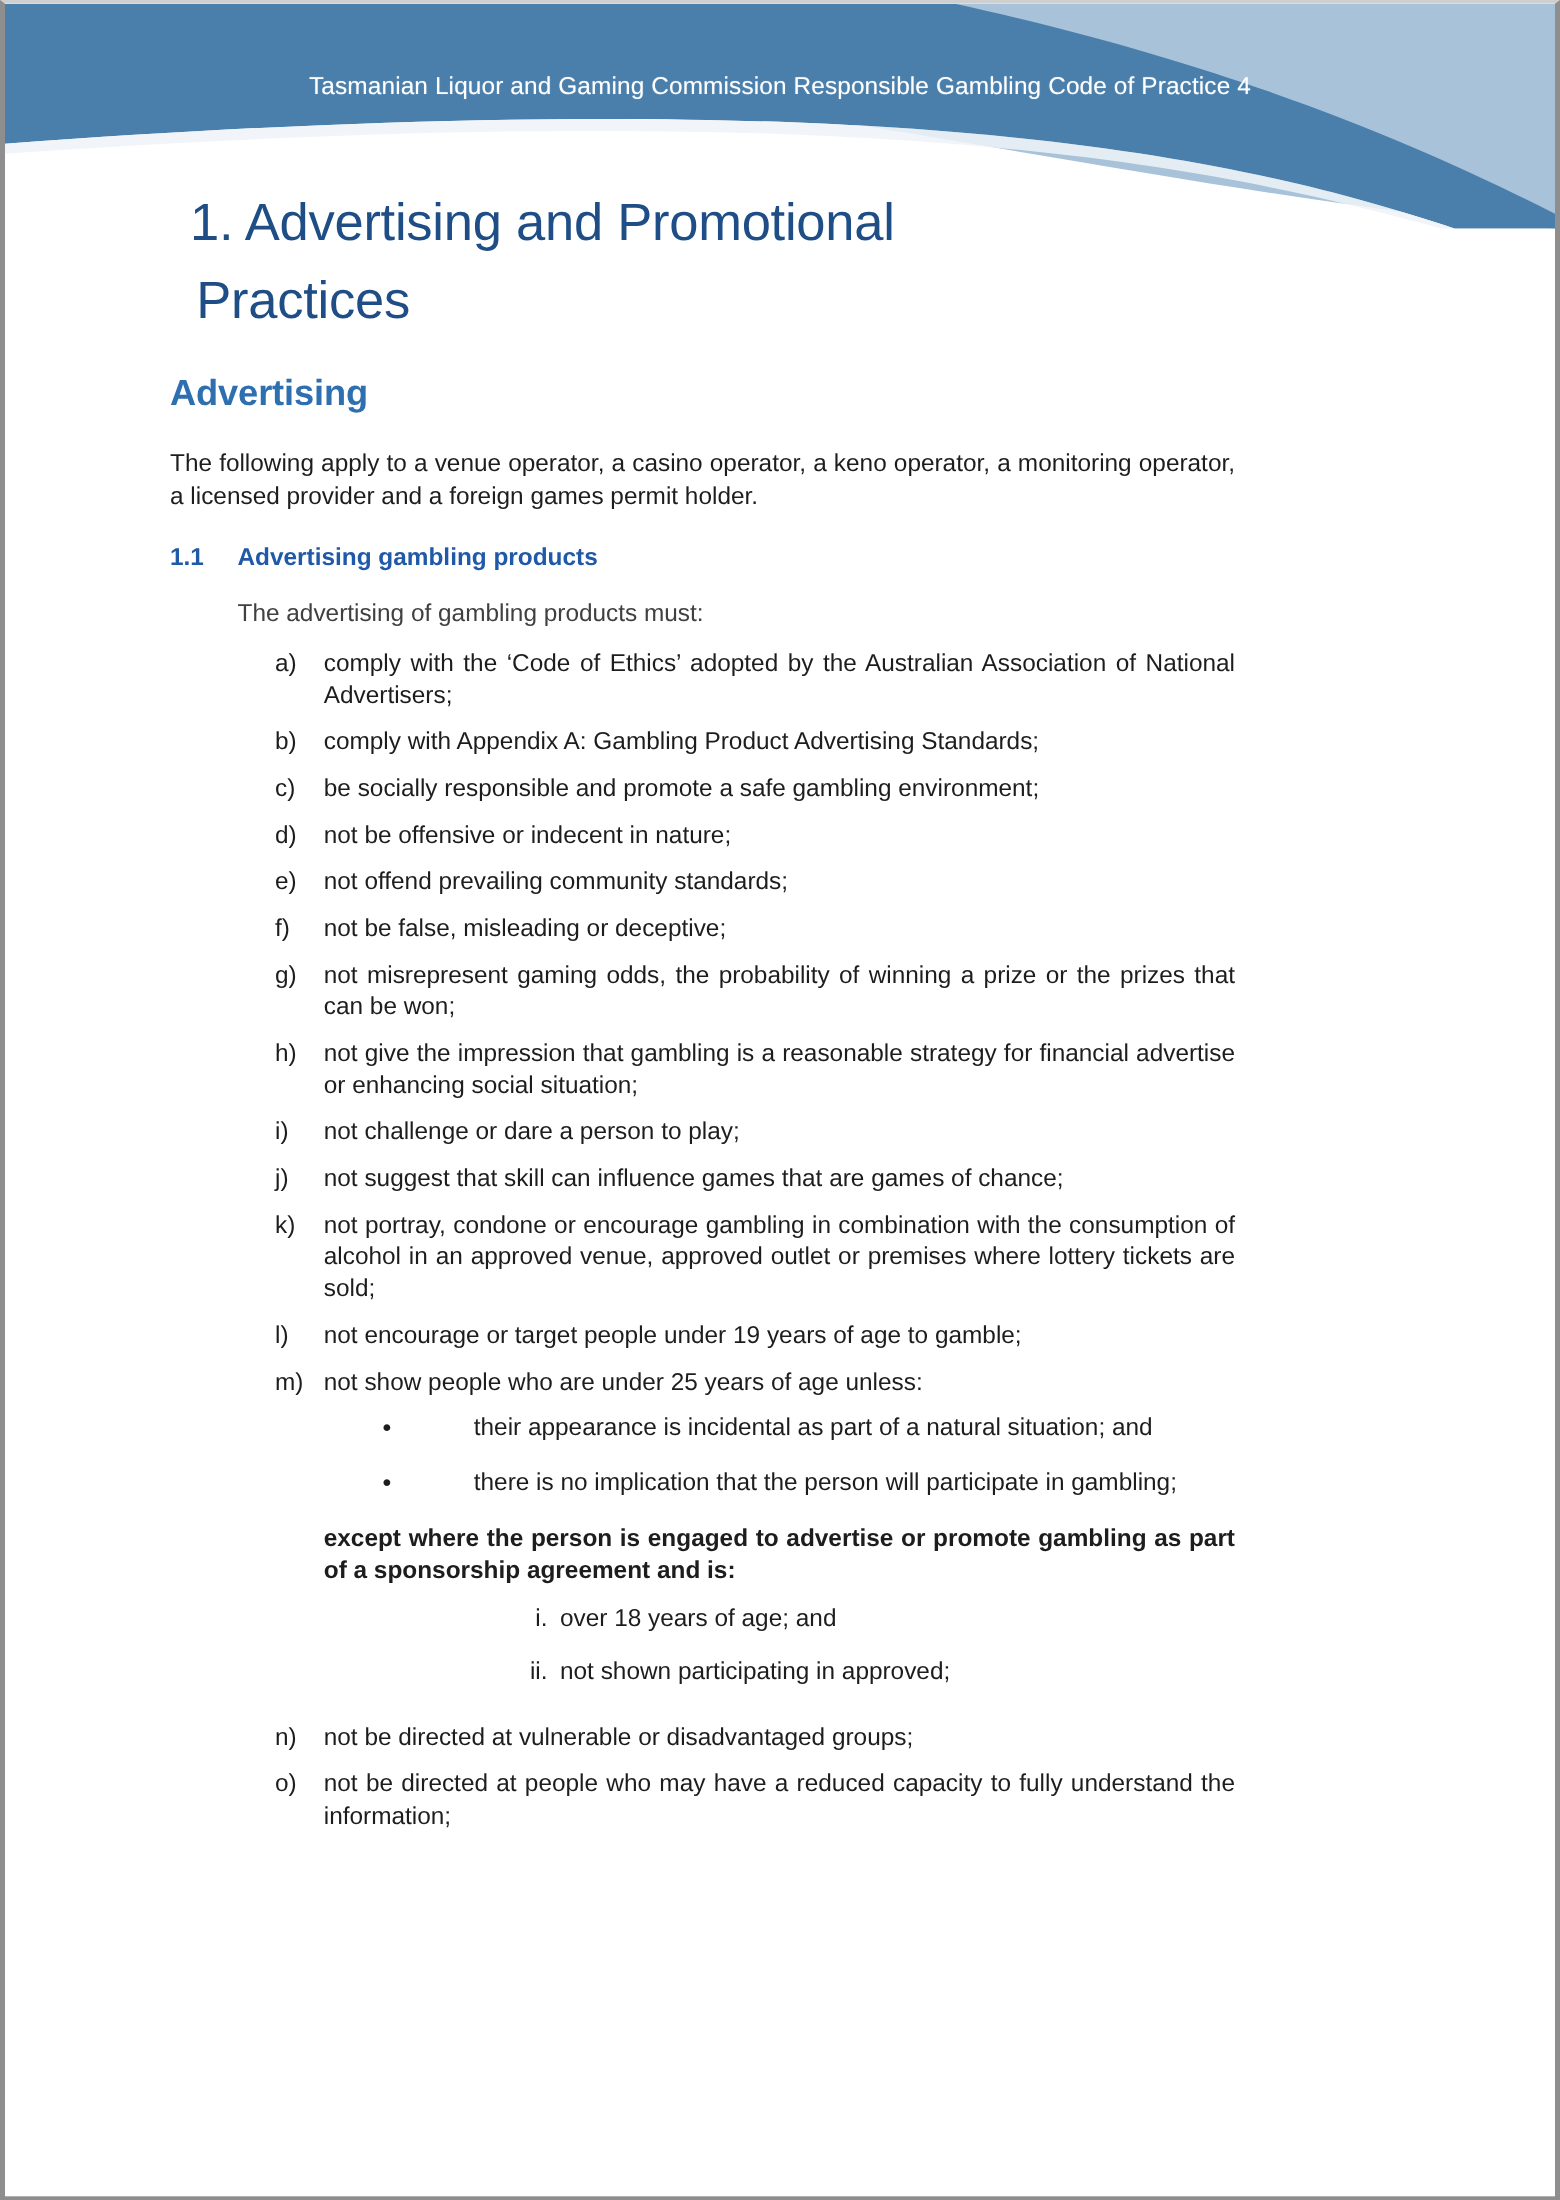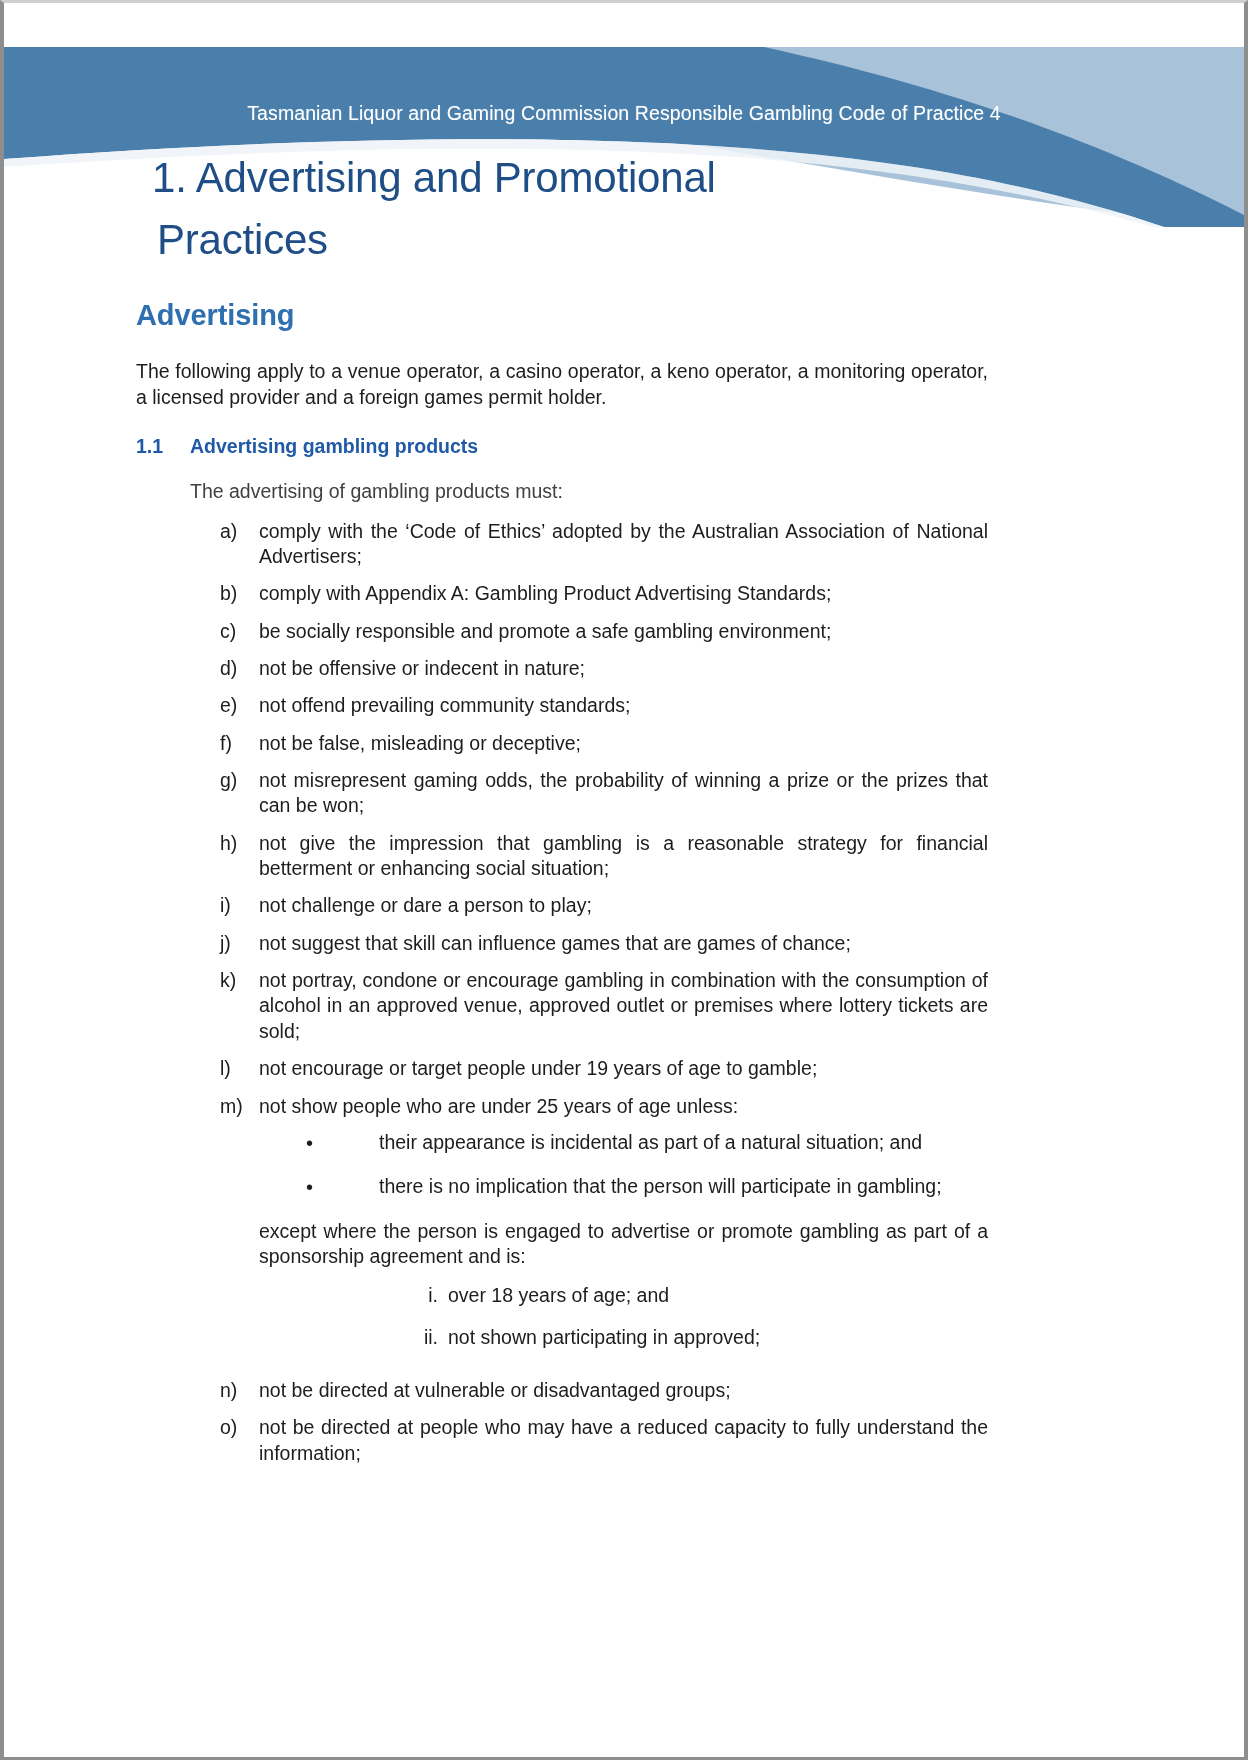--- a/index.html
+++ b/index.html
@@ -29,21 +29,20 @@
   }
 
   
   .banner {
     position: absolute;
     top: 0;
     left: 0;
     width: 1240px;
     height: 180px;
     overflow: hidden;
-    margin-top: 44px;
   }
   .banner svg { display: block; width: 1240px; height: 180px; }
 
   .banner-title {
     position: absolute;
     top: 55px;
     left: 0;
     width: 1240px;
     text-align: center;
     color: #ffffff;
@@ -155,20 +154,21 @@
   ul.bullets > li .bdot::before {
     content: "\2022";
     font-size: 20px;
   }
 
   p.except {
     margin: 14px 0 0 0;
     font-size: 19.5px;
     line-height: 1.3;
     text-align: justify;
+    font-weight: bold;
   }
 
   ol.roman {
     list-style: none;
     margin: 14px 0 6px 0;
     padding: 0 0 0 148px;
   }
   ol.roman > li {
     display: flex;
     margin-bottom: 16px;
@@ -244,21 +244,21 @@
           <li>
             <span class="marker">f)</span>
             <span class="item-text">not be false, misleading or deceptive;</span>
           </li>
           <li class="just">
             <span class="marker">g)</span>
             <span class="item-text">not misrepresent gaming odds, the probability of winning a prize or the prizes that can be won;</span>
           </li>
           <li class="just">
             <span class="marker">h)</span>
-            <span class="item-text">not give the impression that gambling is a reasonable strategy for financial betterment or enhancing social situation;</span>
+            <span class="item-text">not give the impression that gambling is a reasonable strategy for financial advertise or enhancing social situation;</span>
           </li>
           <li>
             <span class="marker">i)</span>
             <span class="item-text">not challenge or dare a person to play;</span>
           </li>
           <li>
             <span class="marker">j)</span>
             <span class="item-text">not suggest that skill can influence games that are games of chance;</span>
           </li>
           <li class="just">

